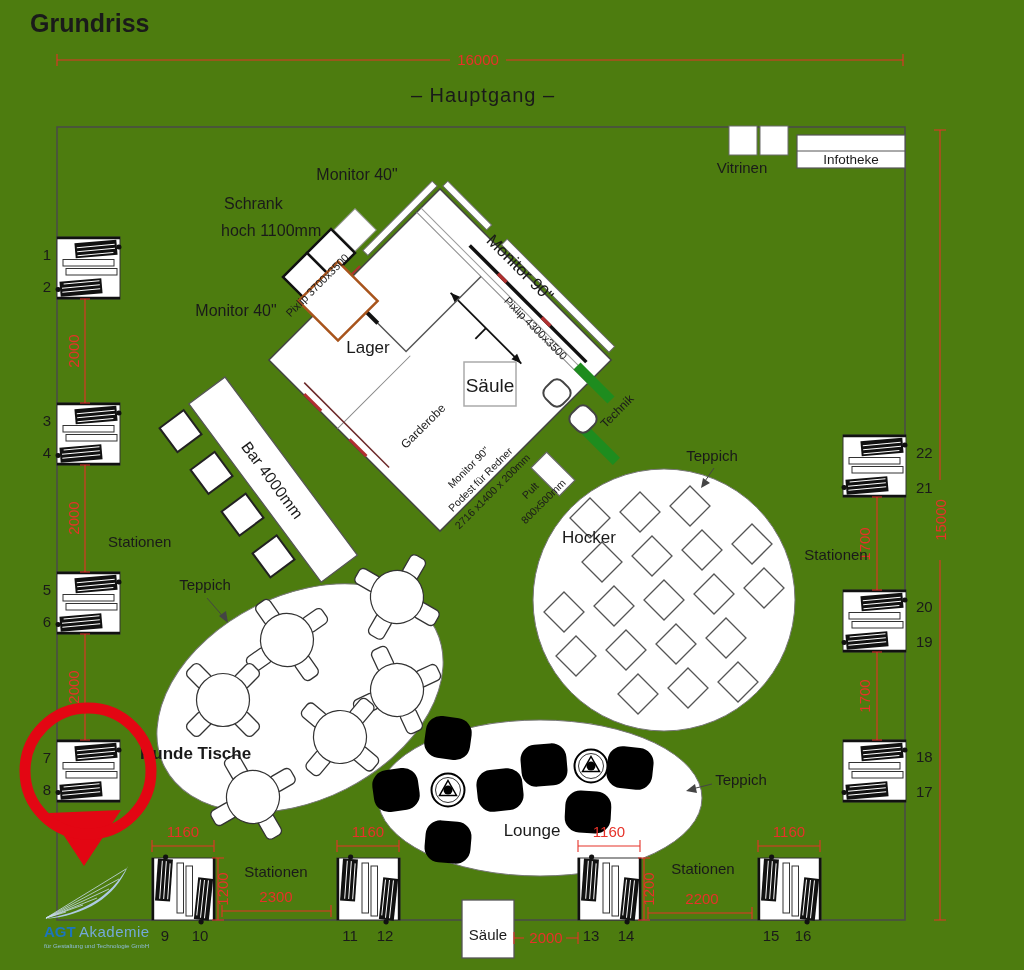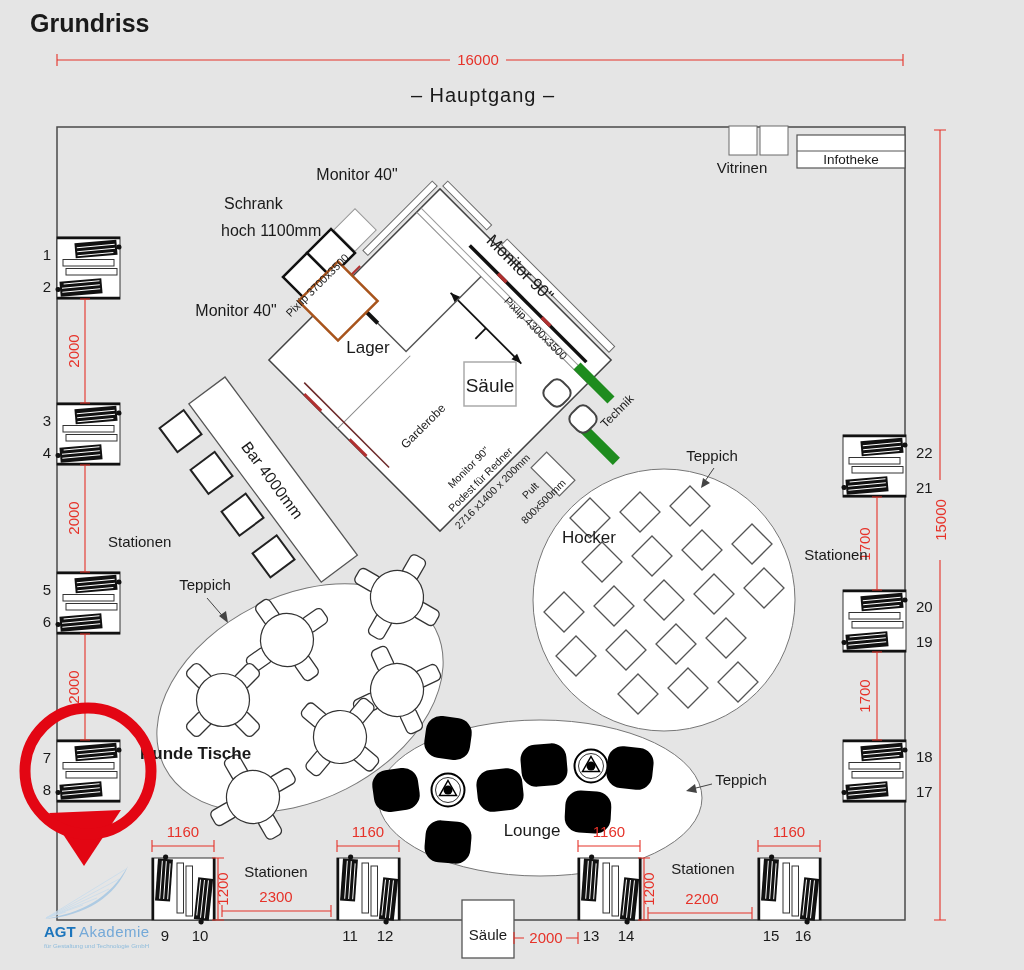--- a/index.html
+++ b/index.html
@@ -1,16 +1,16 @@
 <!DOCTYPE html>
 <html><head>
 <meta charset="utf-8">
 <style>
   html,body{margin:0;padding:0;background:#ffffff;}
-  .canvas{position:relative;width:1024px;height:970px;background:#e5e5e5;overflow:hidden;}
+  .canvas{position:relative;width:1024px;height:970px;background:#4d7c0f;overflow:hidden;}
   svg text{font-family:"Liberation Sans", sans-serif;fill:#1a1a1a;}
   .mid{text-anchor:middle;}
   .b{font-weight:bold;}
   .t25{font-size:25px;}
   .t20{font-size:20px;letter-spacing:1px;}
   .t19{font-size:19px;}
   .t17{font-size:17px;}
   .t16{font-size:16px;}
   .t15{font-size:15px;}
   .t13{font-size:13.5px;}

